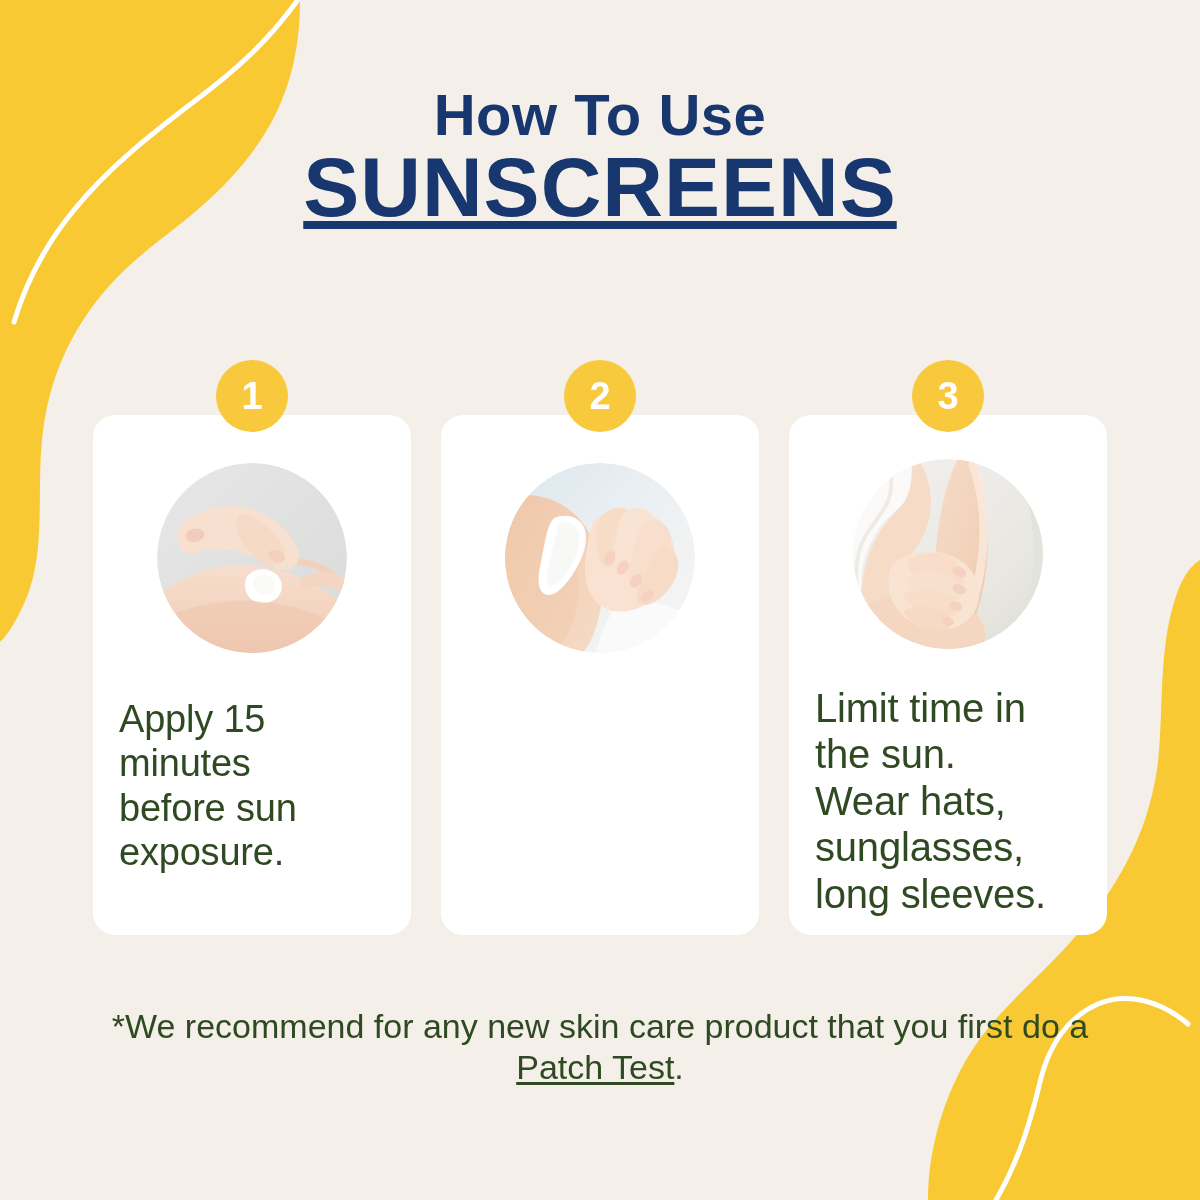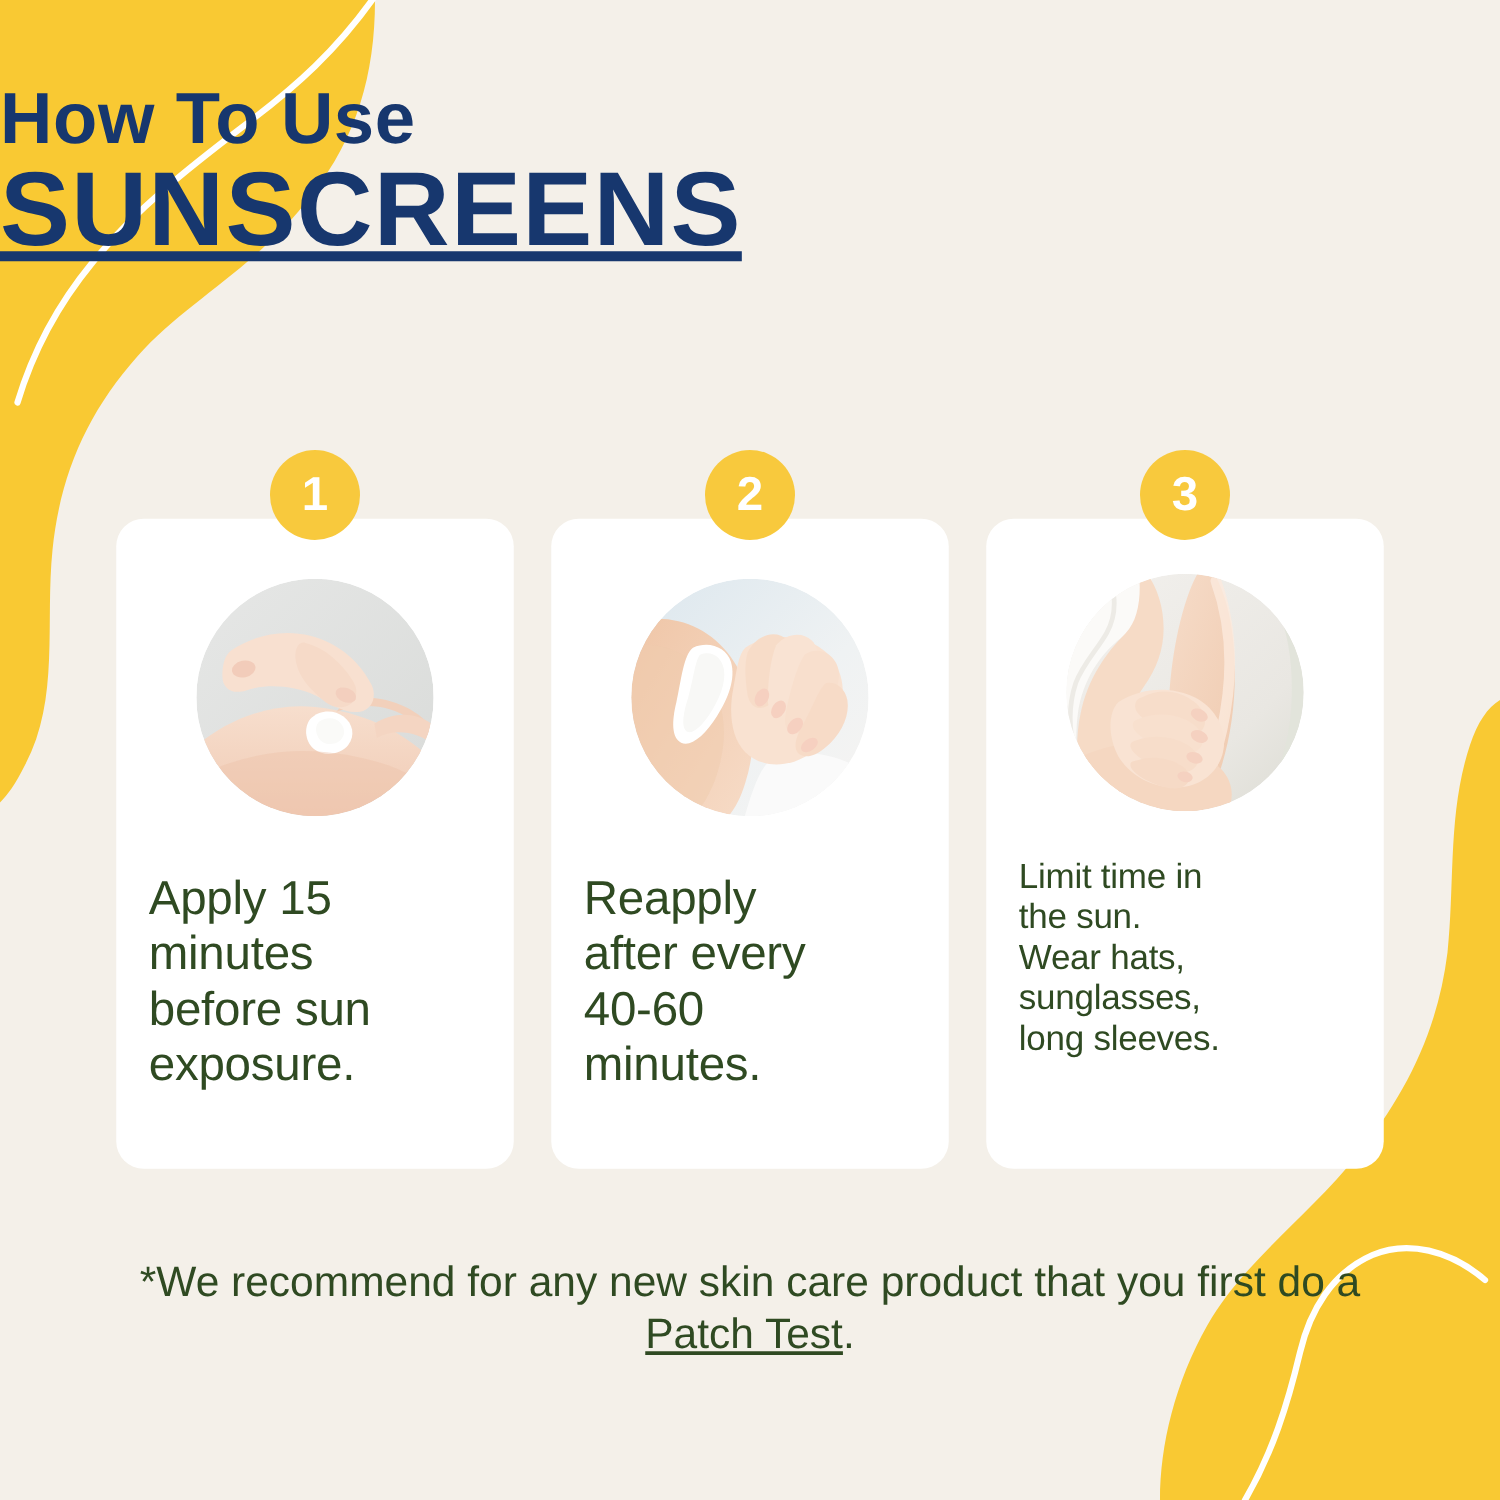--- a/index.html
+++ b/index.html
@@ -15,22 +15,22 @@
     background:#F4F0E9;
     overflow:hidden;
   }
 
   
   .wave-layer { position:absolute; inset:0; pointer-events:none; }
 
   
   .header {
     position:absolute;
-    left:0; right:0; top:64px;
-    text-align:left;
+    left:0; right:0; top:84px;
+    text-align:center;
     z-index:5;
   }
   .title-line1 {
     font-size:58px;
     font-weight:700;
     letter-spacing:0.5px;
     color:#17376E;
     line-height:1.06;
   }
   .title-line2 {
@@ -96,21 +96,21 @@
     font-size:38px;
     line-height:1.17;
     font-weight:400;
     letter-spacing:-0.2px;
     white-space:pre-line;
   }
   
   .card-wrap.c3 .card { padding-top:44px; }
   .card-wrap.c3 .photo { width:190px; height:190px; }
   .card-wrap.c3 .card-text {
-    font-size:28px;
+    font-size:40px;
     line-height:1.16;
     margin-top:36px;
   }
 
   
   .footer {
     position:absolute;
     left:0; right:0;
     top:1006px;
     text-align:center;
@@ -261,24 +261,20 @@
 
               <path d="M52,58 C66,52 80,58 84,70 C88,84 82,100 72,116
                        C62,132 50,142 42,138 C34,134 34,120 38,104
                        C42,86 44,64 52,58 Z" fill="#FFFFFF"></path>
               <path d="M58,64 C68,60 76,66 78,76 C80,88 74,102 66,114
                        C58,126 50,132 46,128 C42,124 44,112 48,100
                        C52,86 54,68 58,64 Z" fill="#F8F8F6"></path>
             </g>
           </svg>
         </div>
-        <div class="card-text">Reapply
-after every
-40-60
-minutes.</div>
       </div>
     </div>
 
     <div class="card-wrap c3">
       <div class="badge">3</div>
       <div class="card">
         <div class="photo">
           <svg viewBox="0 0 200 200">
             <defs>
               <clipPath id="cp3">

